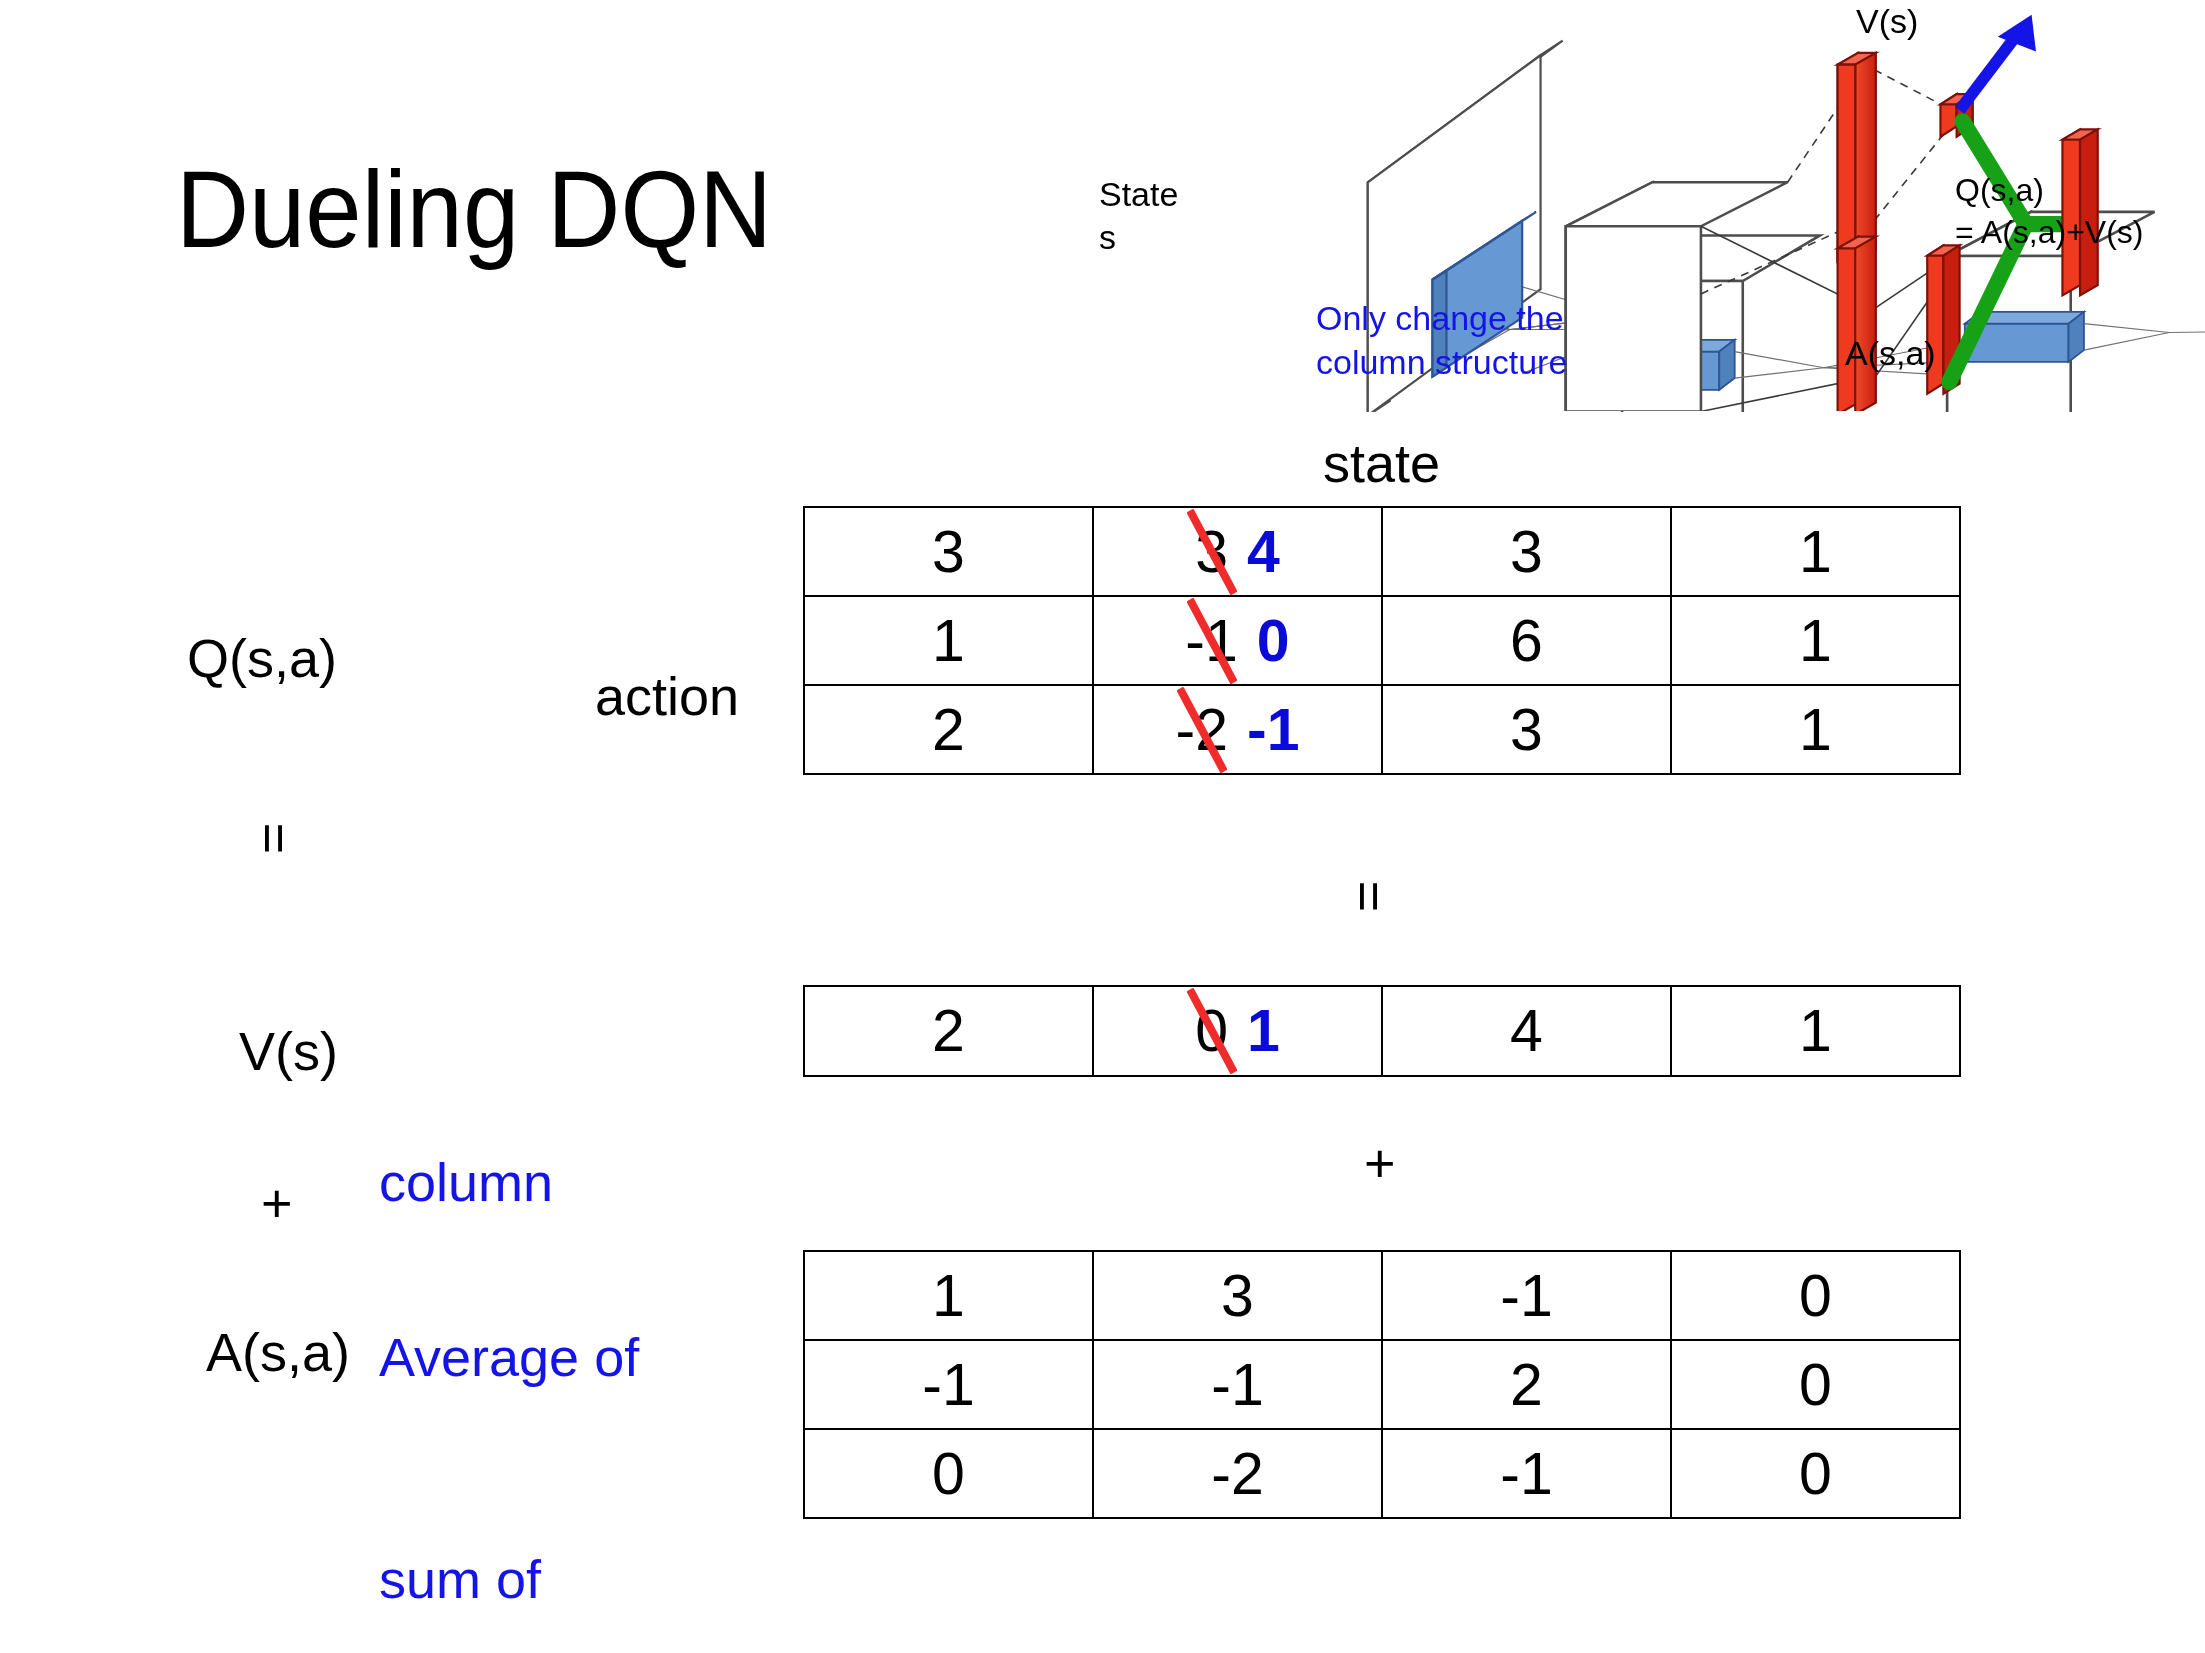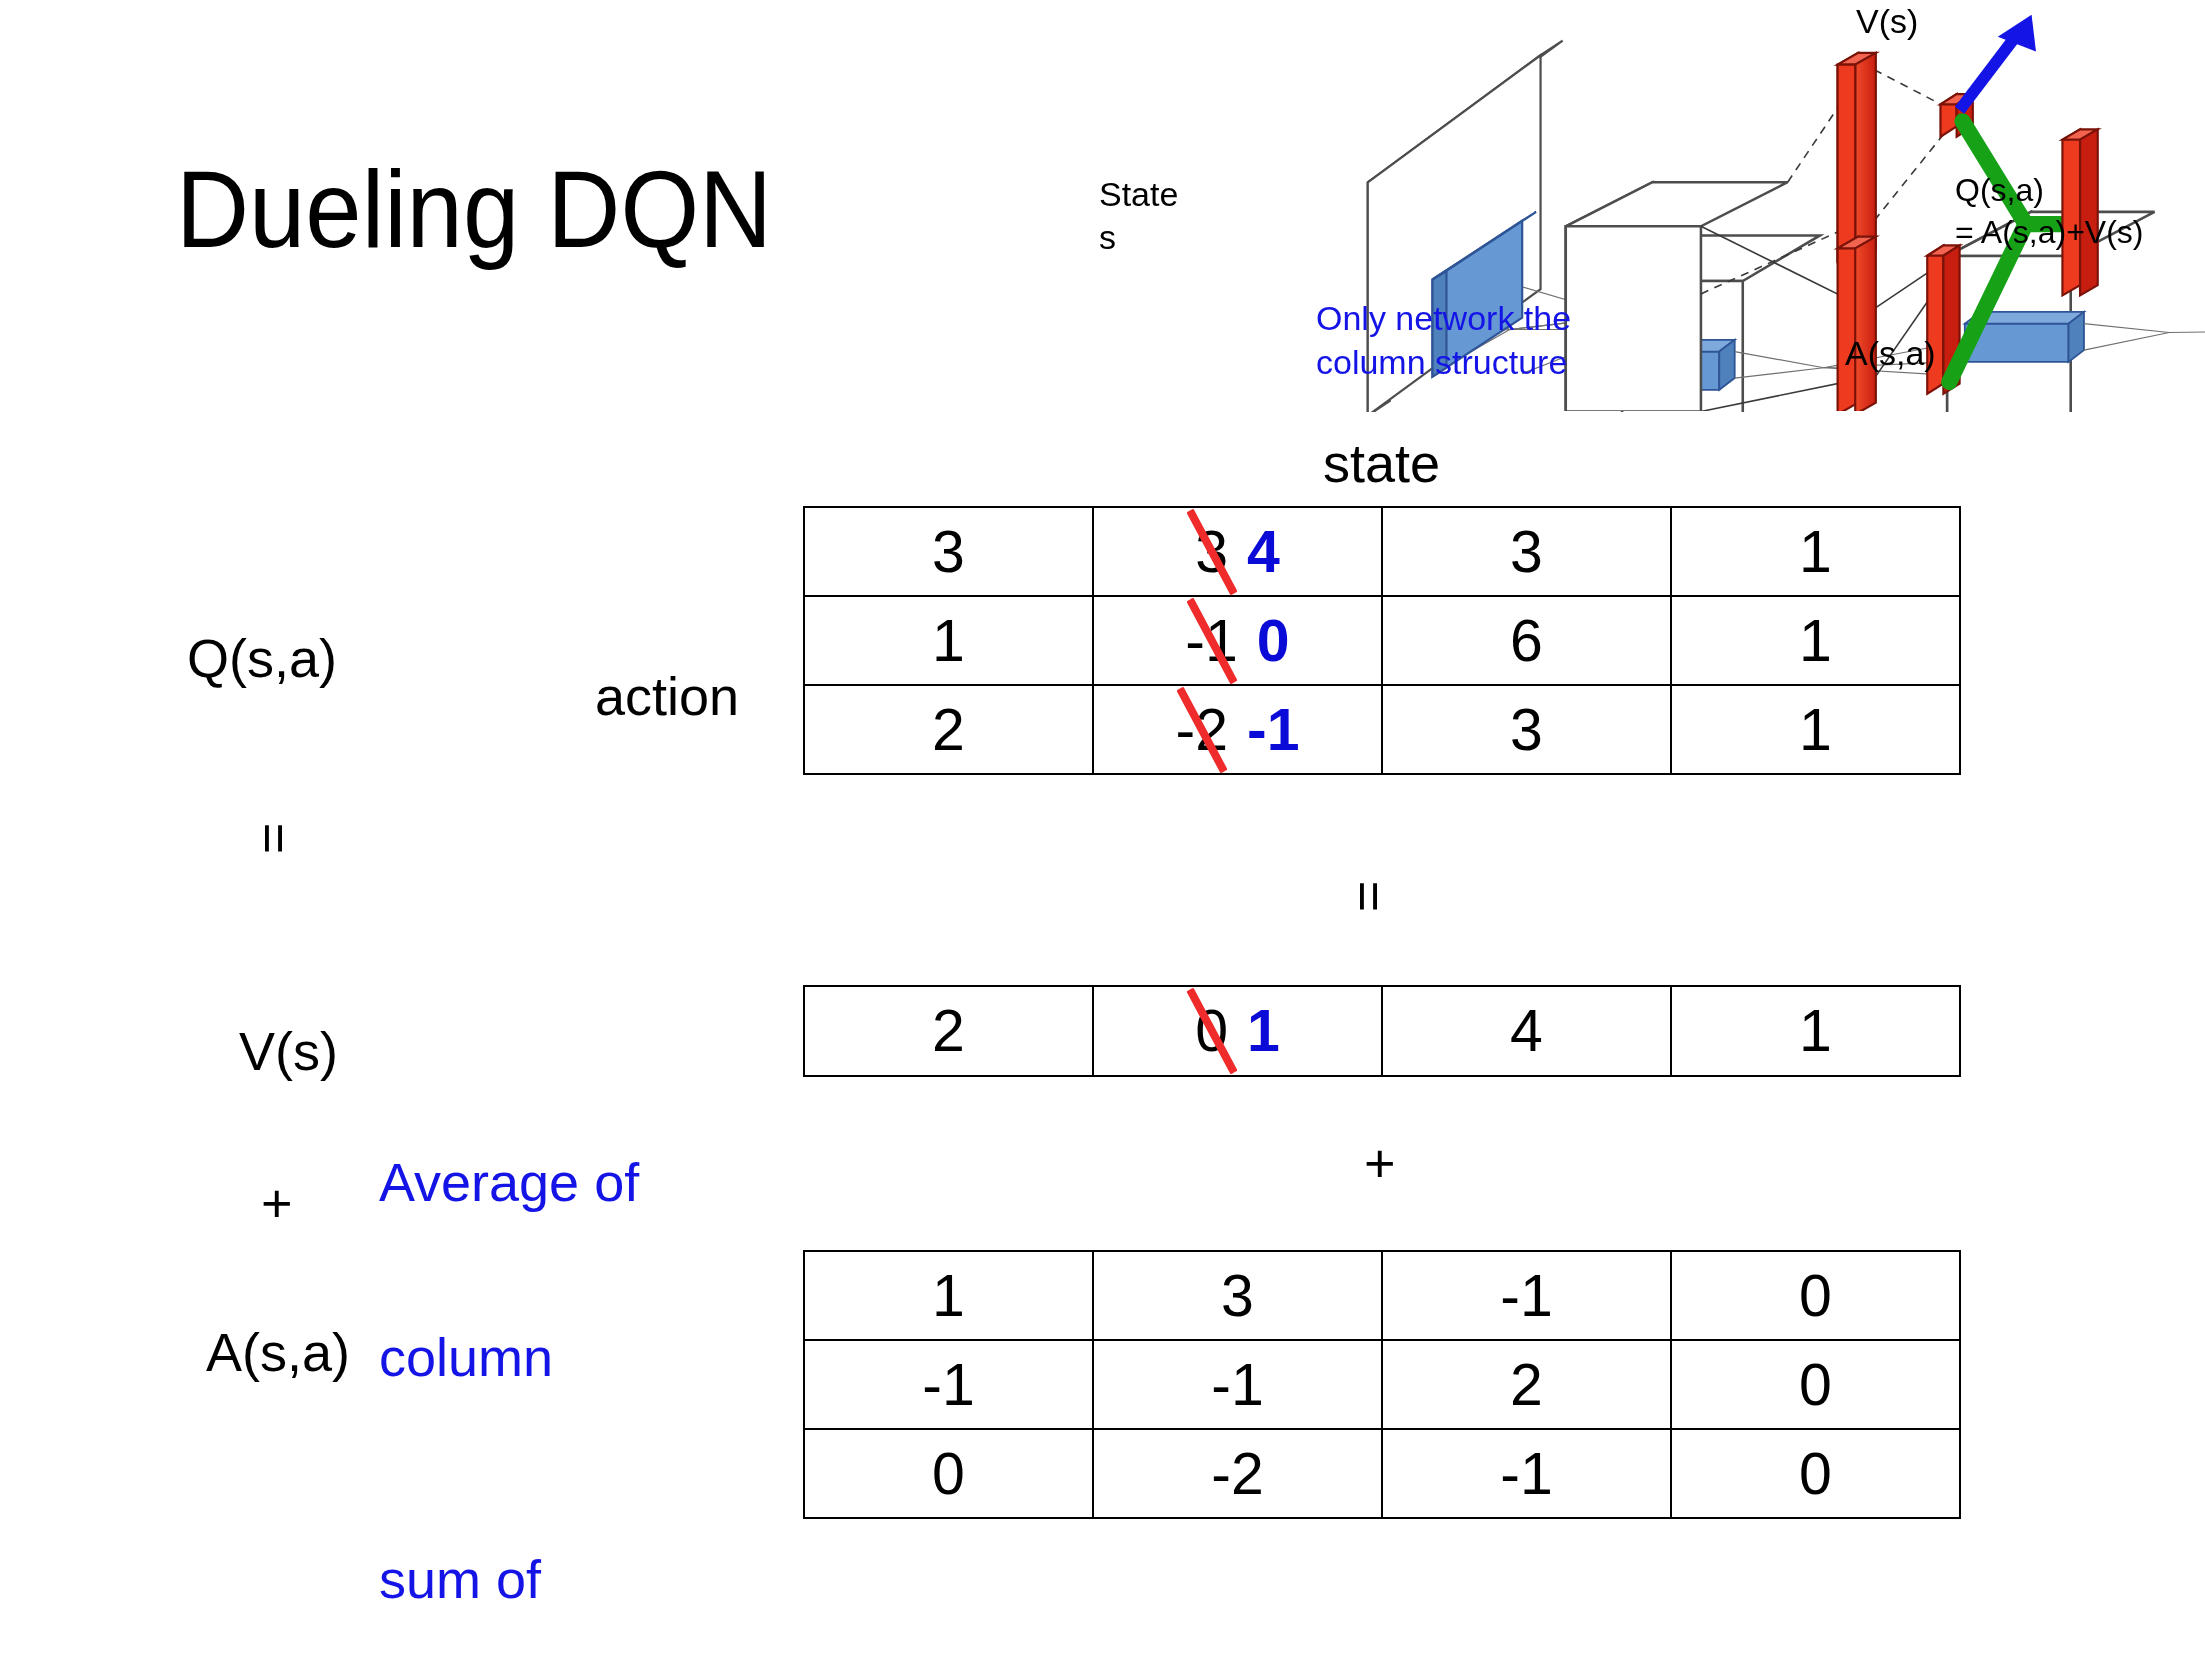--- a/index.html
+++ b/index.html
@@ -254,21 +254,21 @@
     </g>
   </svg>
 </div>
 
 <div class="abs" style="left:1099px; top:173px; font-size:34px; line-height:1.25;">
   <div>State</div>
   <div>s</div>
 </div>
 
 <div class="abs" style="left:1316px; top:297px; font-size:34px; line-height:1.28; color:#1414e6;">
-  <div>Only network the</div>
+  <div>Only change the</div>
   <div>column structure</div>
 </div>
 
 <div class="abs" style="left:1856px; top:1.5px; font-size:34px;">V(s)</div>
 
 <div class="abs" style="left:1845px; top:334px; font-size:34px;">A(s,a)</div>
 
 <div class="abs" style="left:1955px; top:169px; font-size:32px; line-height:1.32;">
   <div>Q(s,a)</div>
   <div>= A(s,a)+V(s)</div>
@@ -278,22 +278,22 @@
 
 <div class="abs lbl" style="left:595px; top:667px;">action</div>
 
 <div class="abs lbl" style="left:187px; top:629px;">Q(s,a)</div>
 
 <div class="abs op eq-rot" style="left:261px; top:809px;">=</div>
 
 <div class="abs lbl" style="left:239px; top:1022px;">V(s)</div>
 
 <div class="abs lbl blue" style="left:379px; top:1036px;">
+  <div>column</div>
   <div>Average of</div>
-  <div>column</div>
 </div>
 
 <div class="abs op" style="left:261px; top:1176px;">+</div>
 
 <div class="abs lbl" style="left:206px; top:1323px;">A(s,a)</div>
 
 <div class="abs lbl blue" style="left:379px; top:1433px;">
   <div>sum of</div>
   
 </div>

